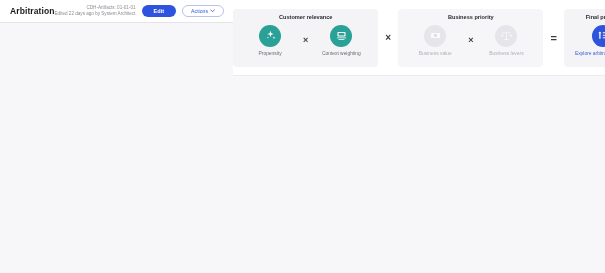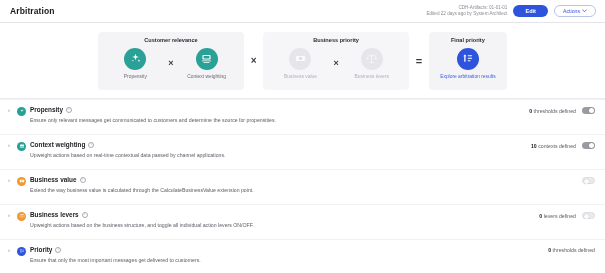--- a/index.html
+++ b/index.html
@@ -2,21 +2,21 @@
 <html><head>
 <meta charset="utf-8">
 <style>
   * { box-sizing: border-box; margin: 0; padding: 0; }
   html, body {
     width: 605px; height: 273px;
     font-family: "Liberation Sans", sans-serif;
     background: #ffffff;
     overflow: hidden;
   }
-  .app { width: 605px; height: 273px; display: flex; flex-direction: column; background:#f7f7f9; }
+  .app { width: 605px; height: 273px; display: flex; flex-direction: row; background:#f7f7f9; }
 
   
   .header {
     height: 23px; min-height:23px;
     background: #ffffff;
     border-bottom: 1px solid #e4e4e8;
     display: flex; align-items: center;
     padding: 0 9px 0 10px;
   }
   .page-title { font-size: 8.5px; font-weight: bold; color: #1a1a1c; letter-spacing:.1px; }

